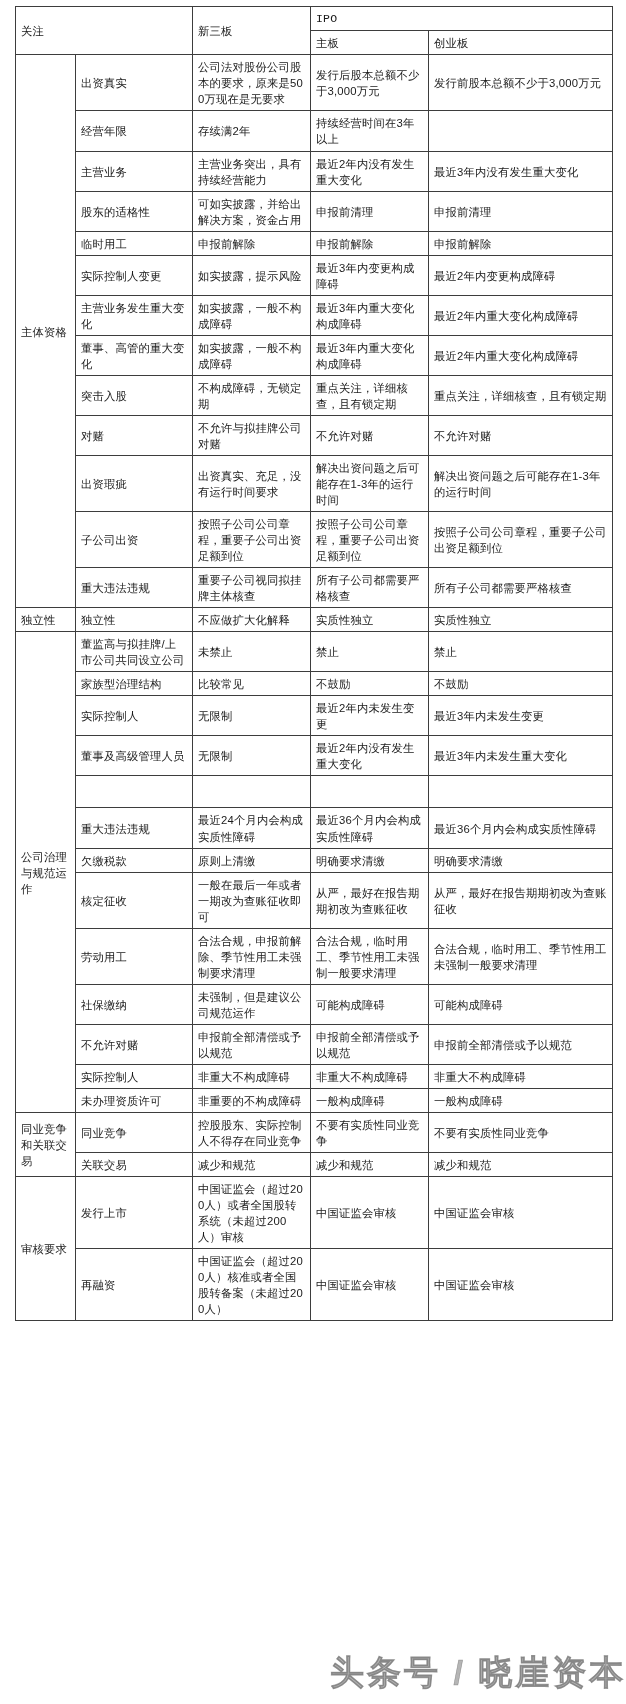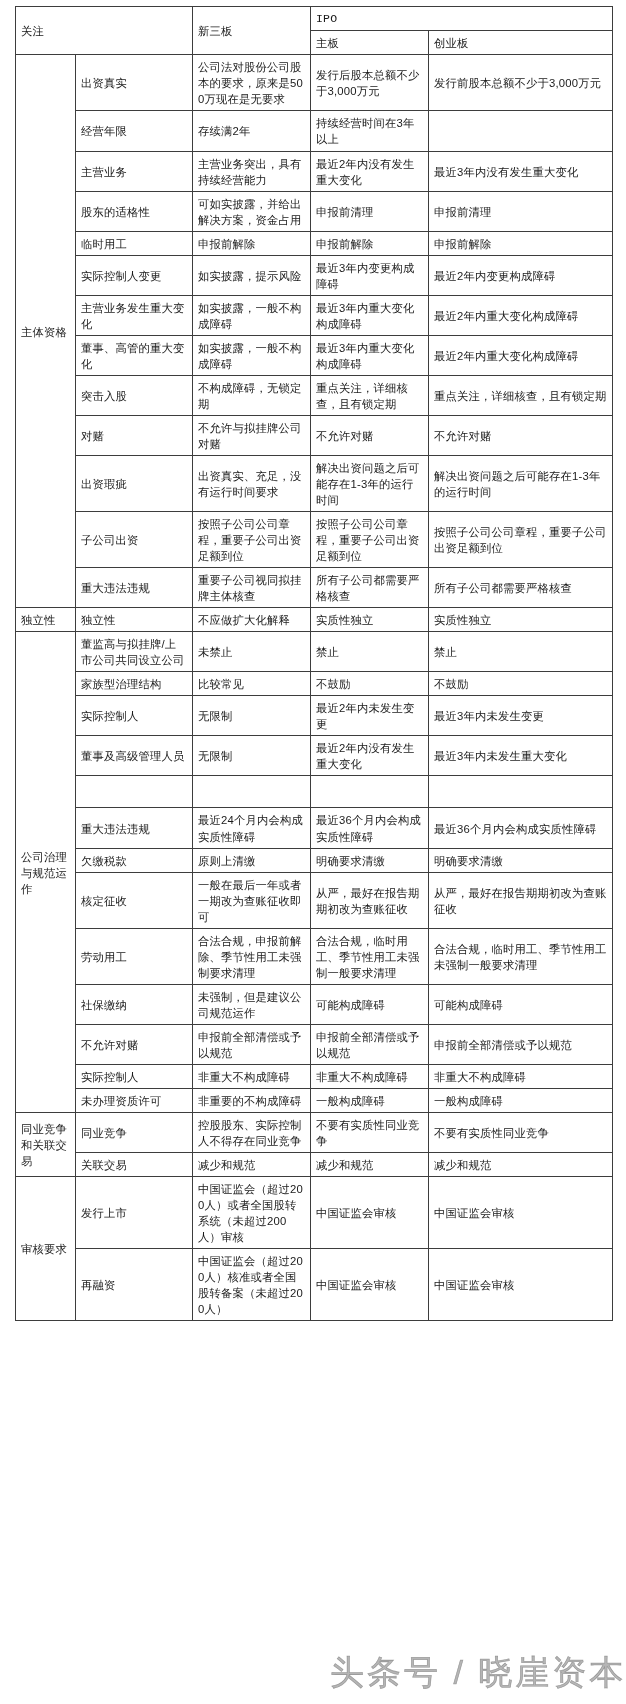--- a/index.html
+++ b/index.html
@@ -53,20 +53,21 @@
     left: 330px;
     top: 1650px;
     font-size: 34px;
     letter-spacing: 3px;
     color: rgba(120,120,120,0.55);
     font-family: "Liberation Sans", "DejaVu Sans", sans-serif;
     white-space: nowrap;
     pointer-events: none;
     -webkit-text-stroke: 0.6px rgba(90,90,90,0.5);
     text-shadow: 0 0 1px rgba(255,255,255,0.9);
+    font-weight: bold;
   }
 </style>
 </head>
 <body>
 
 <div id="sheet">
   <table class="cmp">
     <colgroup>
       <col class="c-grp">
         <col class="c-item">

